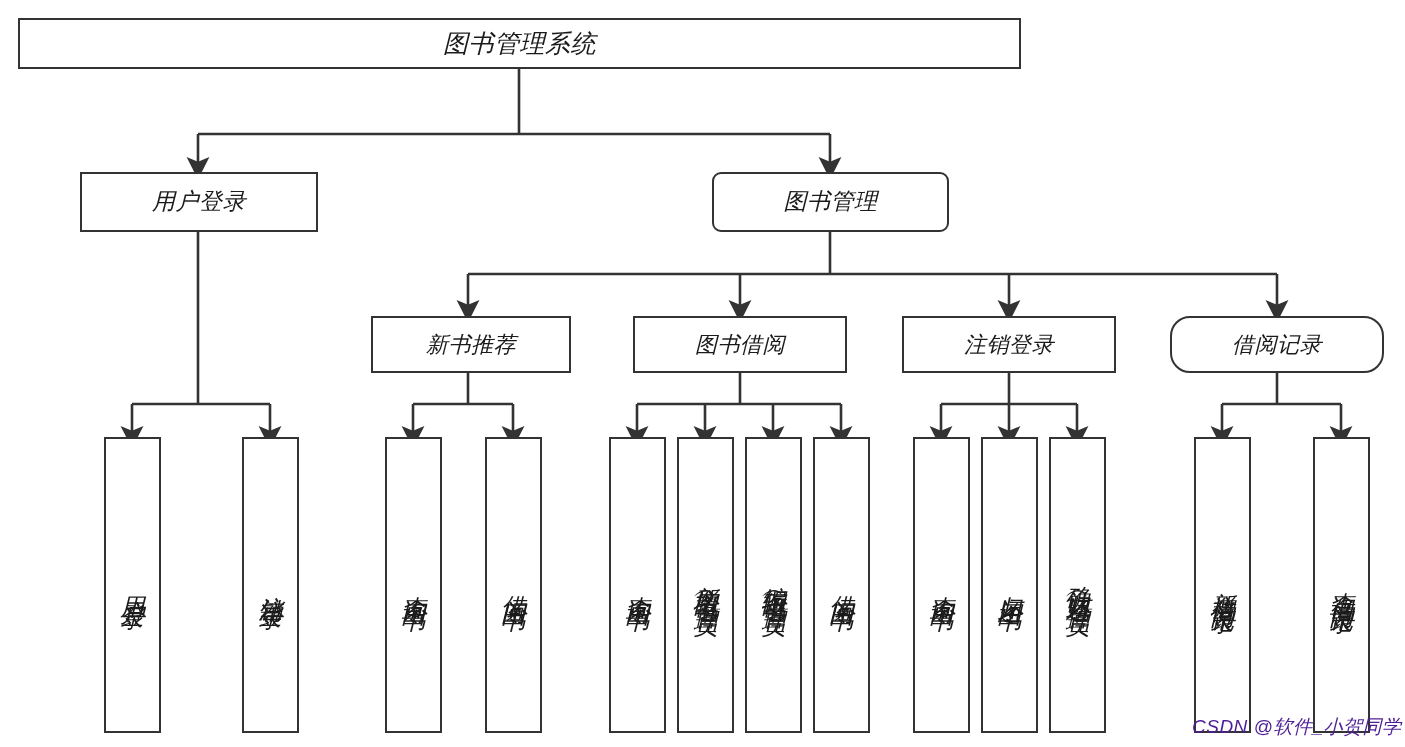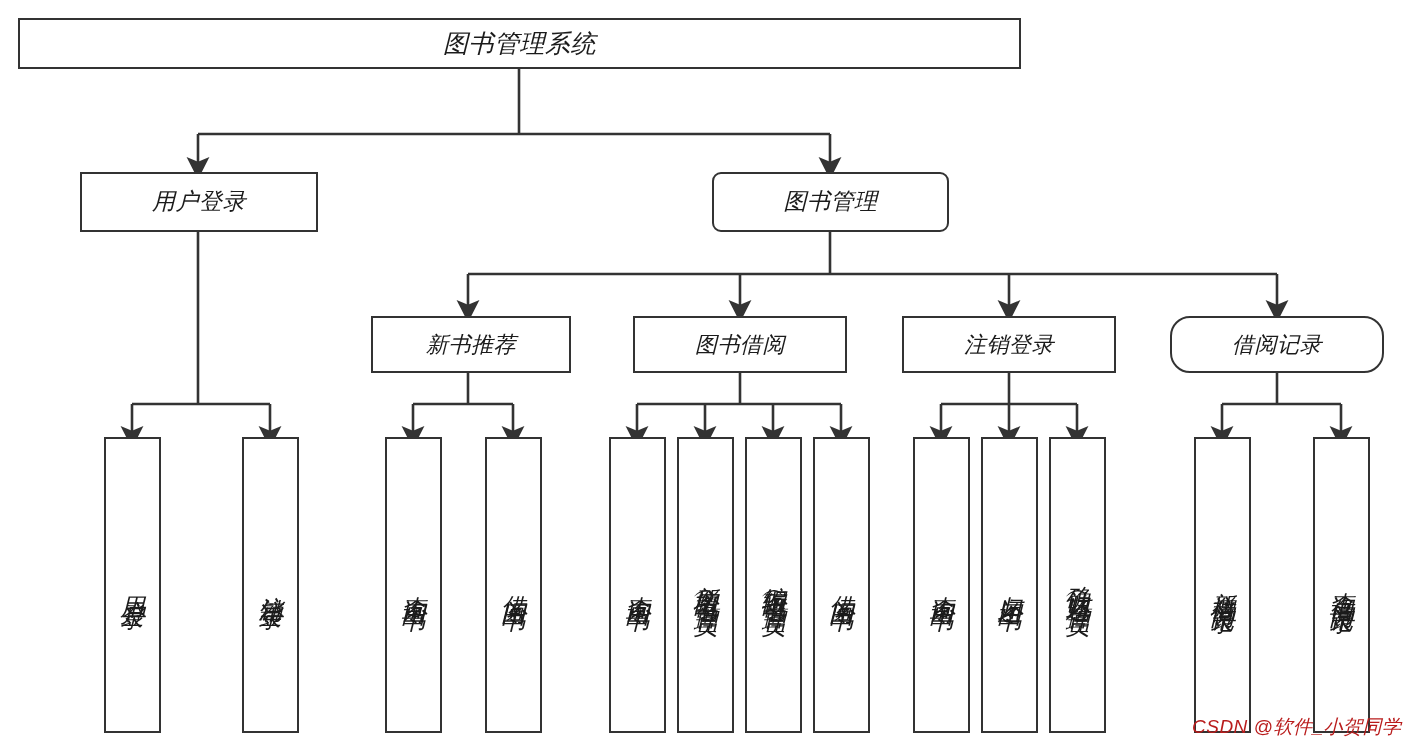--- a/index.html
+++ b/index.html
@@ -58,21 +58,21 @@
     line-height: 1.06;
     letter-spacing: 4px;
     max-height: 100%;
   }
   .node-root .label   { font-size: 25px; }
   .node-l1 .label     { font-size: 23px; }
   .node-l2 .label     { font-size: 22px; }
   .node.vert .label   { font-size: 24px; }
   .watermark {
     position: absolute;
-    color: #b91c1c;
+    color: #4c1d95;
     font-size: 19px;
     white-space: nowrap;
     letter-spacing: 0.5px;
   }
 </style>
 </head>
 <body>
 
 <div id="diagram-root">
 

